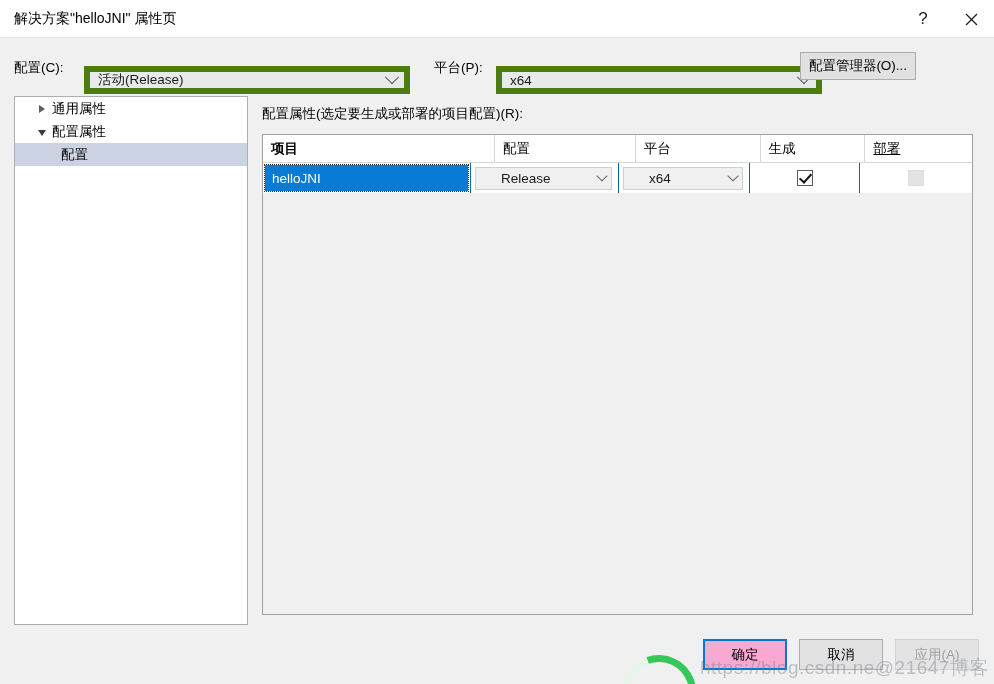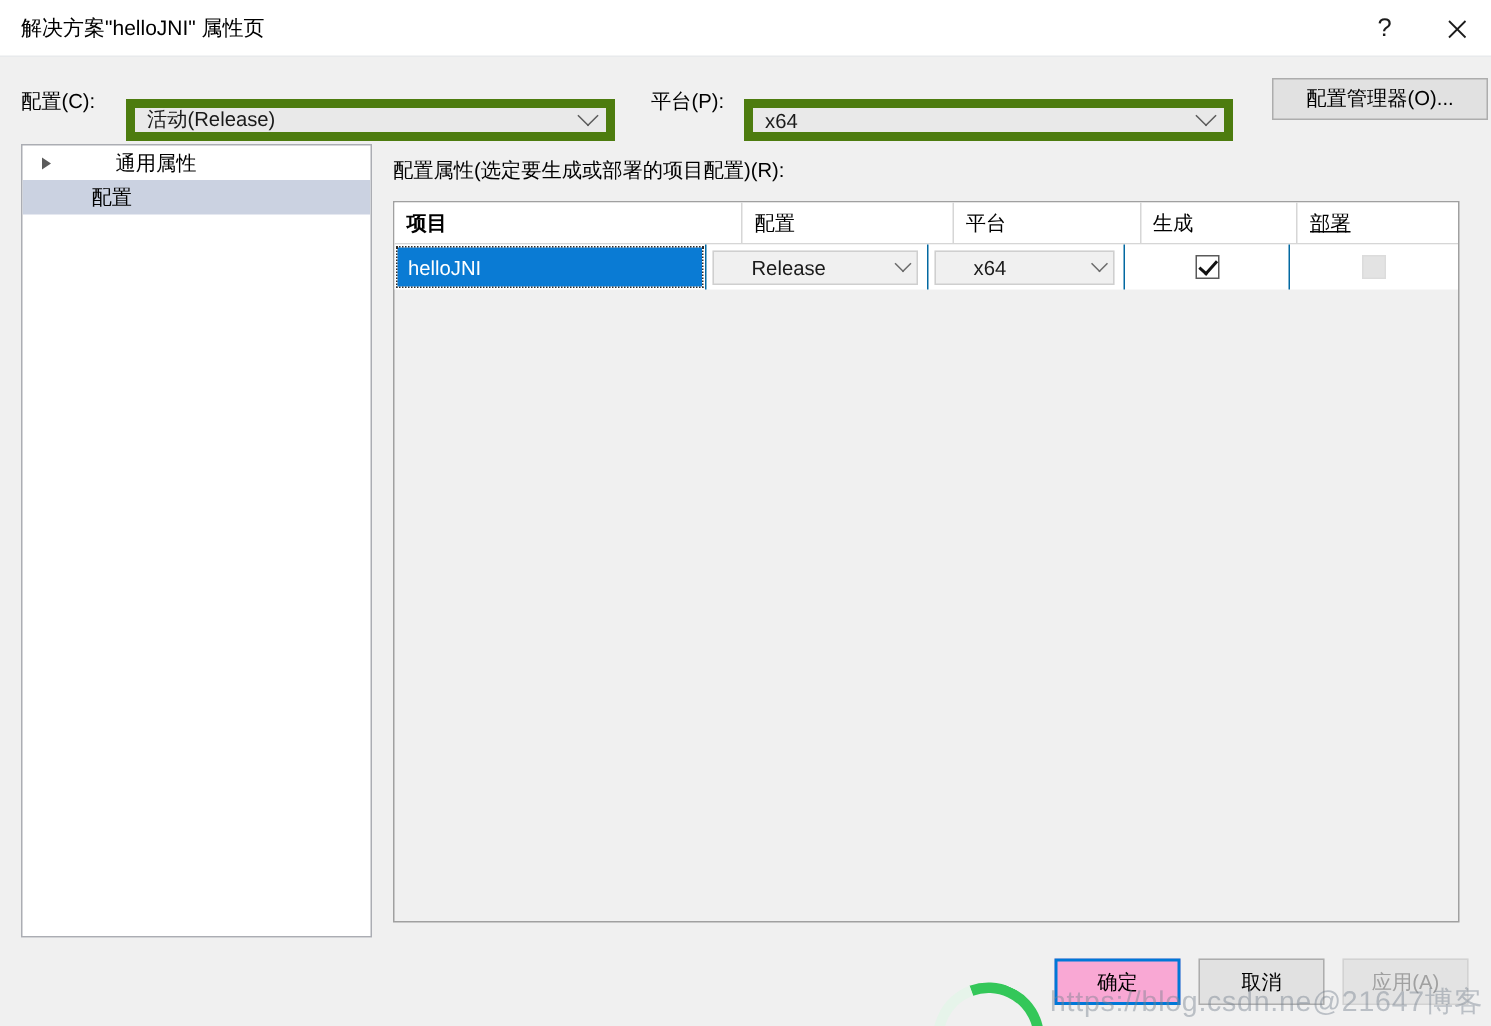--- a/index.html
+++ b/index.html
@@ -98,21 +98,21 @@
     box-sizing: border-box;
     display: flex;
     align-items: center;
     justify-content: center;
     font-size: 13.5px;
     color: #000;
     cursor: default;
     user-select: none;
     white-space: nowrap;
   }
-  .btn-cfgmgr { left: 848px; top: 52px; width: 144px; height: 28px; }
+  .btn-cfgmgr { left: 800px; top: 52px; width: 116px; height: 28px; }
 
   
   .tree {
     position: absolute;
     left: 14px; top: 96px;
     width: 234px; height: 529px;
     background: #FFFFFF;
     border: 1px solid #ABADB3;
     box-sizing: border-box;
     overflow: hidden;
@@ -120,21 +120,21 @@
   .tnode {
     height: 23px;
     display: flex;
     align-items: center;
     font-size: 13.5px;
     color: #000;
     cursor: default;
     user-select: none;
     white-space: nowrap;
   }
-  .tnode.lvl1 { padding-left: 8px; gap: 36px; }
+  .tnode.lvl1 { padding-left: 19px; }
   .tnode.lvl2 { padding-left: 46px; }
   .tnode.sel  { background: #CBD2E1; }
   .tri {
     width: 16px;
     display: inline-flex;
     align-items: center;
     justify-content: center;
     margin-right: 2px;
   }
   .tri-closed {
@@ -362,20 +362,26 @@
 
 <div class="btn btn-cfgmgr">配置管理器(O)...</div>
 
 <div class="tree">
   <div class="tnode lvl1">
     <span class="tri">
         <i class="tri-closed"></i>
       </span>
     <span>通用属性</span>
   </div>
+  <div class="tnode lvl1">
+    <span class="tri">
+        <i class="tri-open"></i>
+      </span>
+    <span>配置属性</span>
+  </div>
   <div class="tnode lvl2 sel">
     <span>配置</span>
   </div>
 </div>
 
 <div class="ctx-label">配置属性(选定要生成或部署的项目配置)(R):</div>
 
 <div class="grid-panel">
 
   <div class="grid-head">

